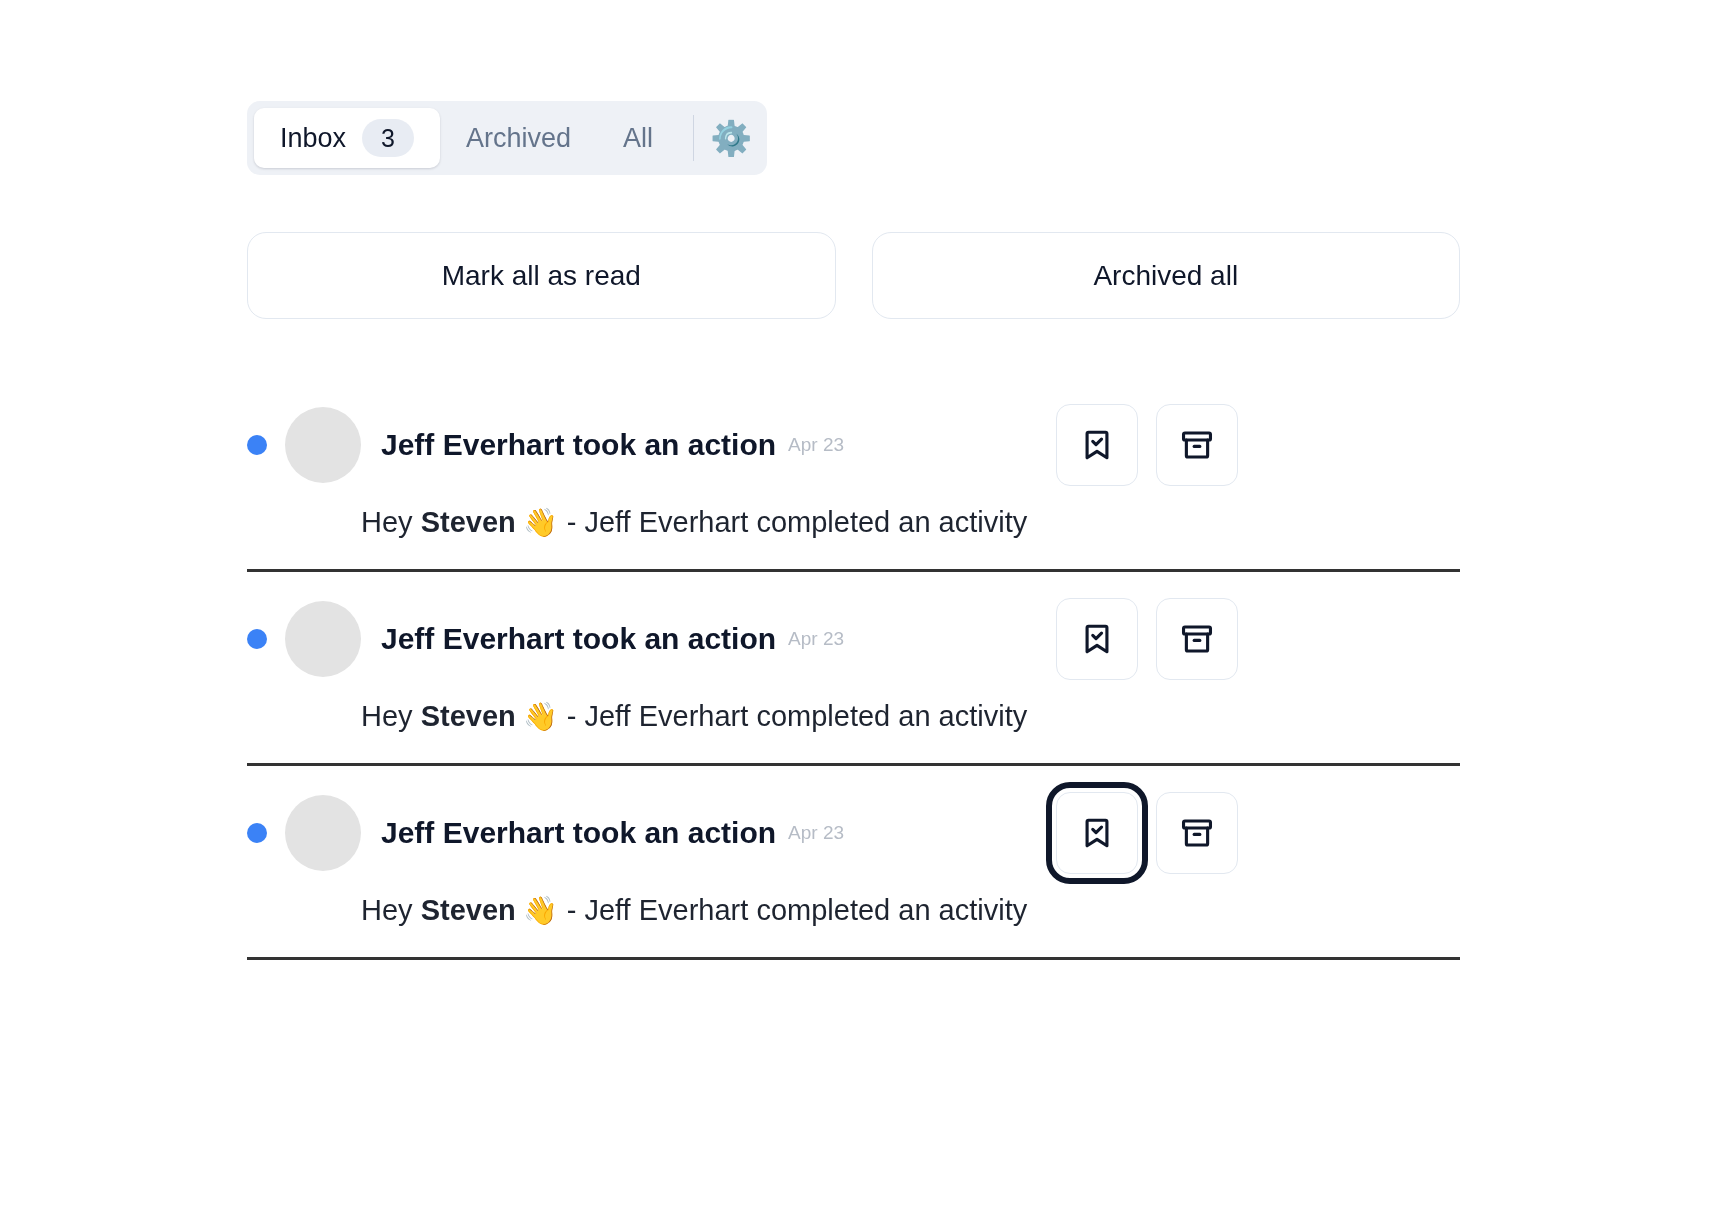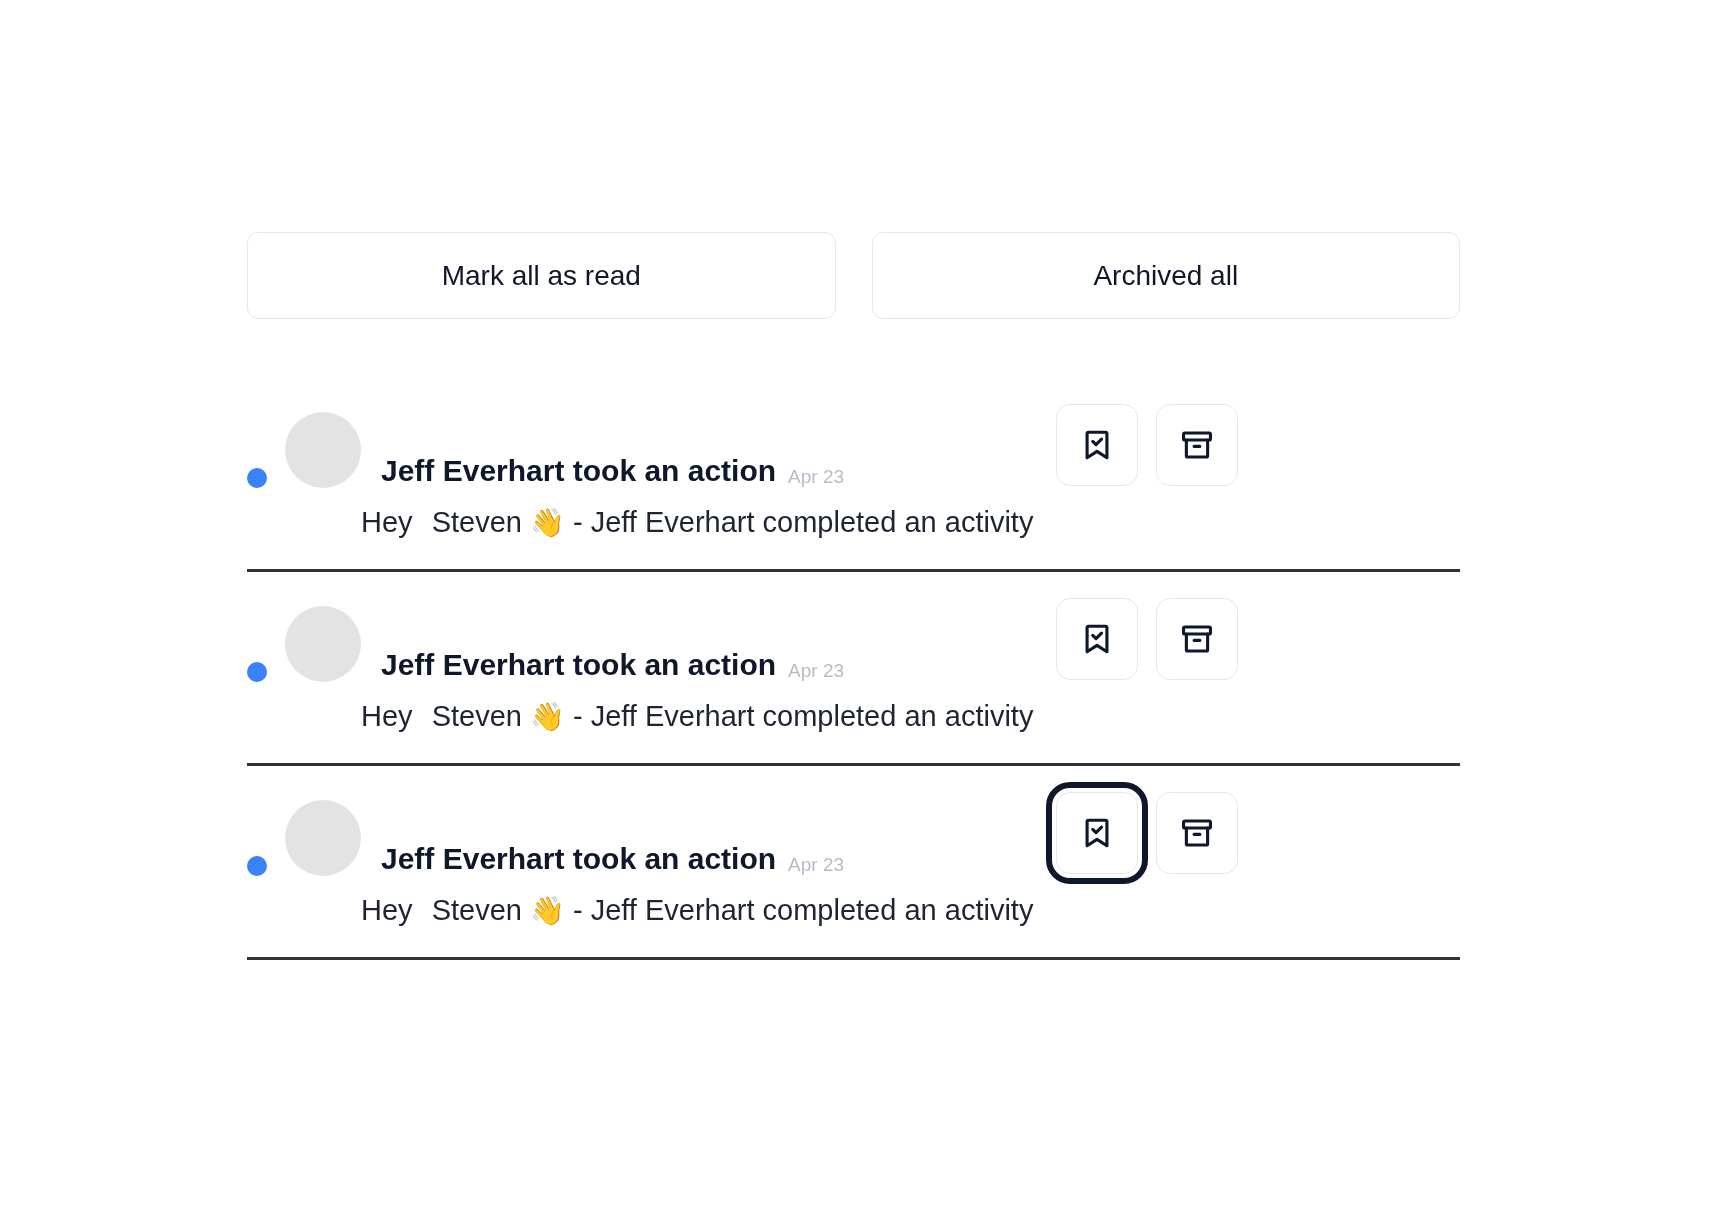--- a/index.html
+++ b/index.html
@@ -98,21 +98,21 @@
     top: 232px;
     width: 1213px;
     display: flex;
     gap: 36px;
   }
 
   .bulk-btn {
     flex: 1 1 0;
     height: 87px;
     border: 1px solid #e2e8f0;
-    border-radius: 11px;
+    border-radius: 19px;
     background: #ffffff;
     color: #0f172a;
     font-size: 28px;
     font-family: inherit;
     cursor: pointer;
     display: flex;
     align-items: center;
     justify-content: center;
   }
 
@@ -125,21 +125,21 @@
   }
 
   .notif-item {
     position: relative;
     padding: 24px 0 30px 0;
     border-bottom: 3px solid #333333;
   }
 
   .notif-top {
     display: flex;
-    align-items: flex-end;
+    align-items: center;
     gap: 0;
     position: relative;
     min-height: 86px;
   }
 
   .unread-dot {
     width: 20px;
     height: 20px;
     border-radius: 50%;
     background: #3b82f6;
@@ -202,28 +202,44 @@
   .icon-btn svg { display: block; }
 
   .notif-body {
     font-size: 29px;
     color: #1e2430;
     margin-left: 114px;
     margin-top: 18px;
     white-space: nowrap;
   }
 
-  .notif-body b { font-weight: 400; margin-left: 11px; }
+  .notif-body b { font-weight: 700; }
   .wave { font-size: 28px; }
 </style>
 </head>
 <body>
 
 <div id="inbox-app">
 
+  <div class="tabbar">
+    <button class="tab active">
+      <span>Inbox</span>
+      <span class="tab-badge">3</span>
+    </button>
+    <button class="tab">
+      <span>Archived</span>
+    </button>
+    <button class="tab">
+      <span>All</span>
+    </button>
+    <div class="tab-sep"></div>
+    <button class="settings-btn">
+      <span>⚙️</span>
+    </button>
+  </div>
 
   <div class="bulkbar">
     <button class="bulk-btn">Mark all as read</button>
     <button class="bulk-btn">Archived all</button>
   </div>
 
   <div class="notif-list">
 
     <div class="notif-item">
       <div class="notif-top">

